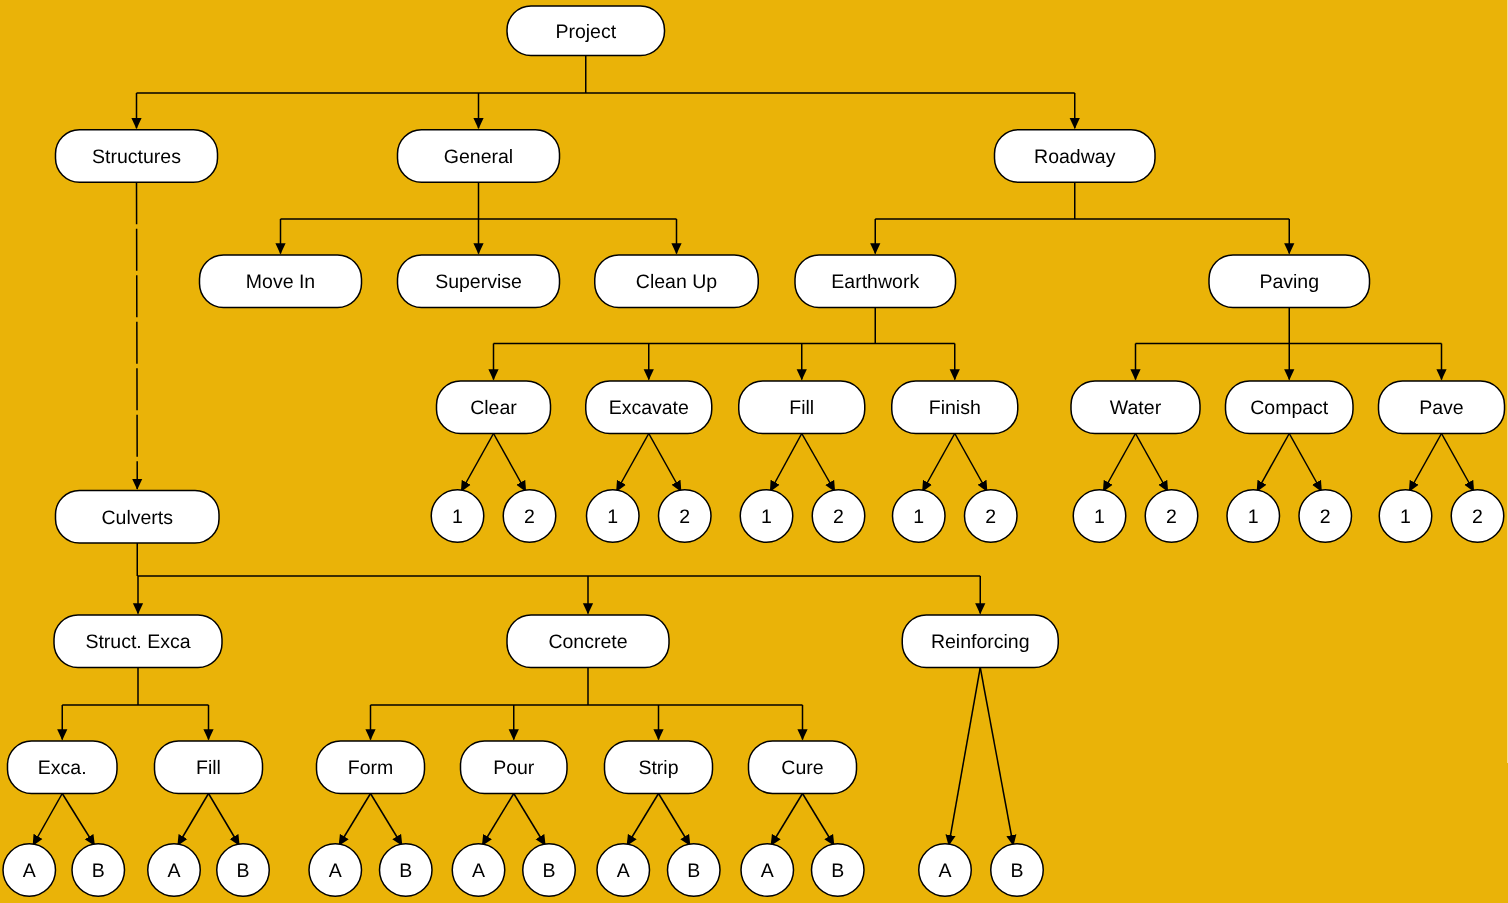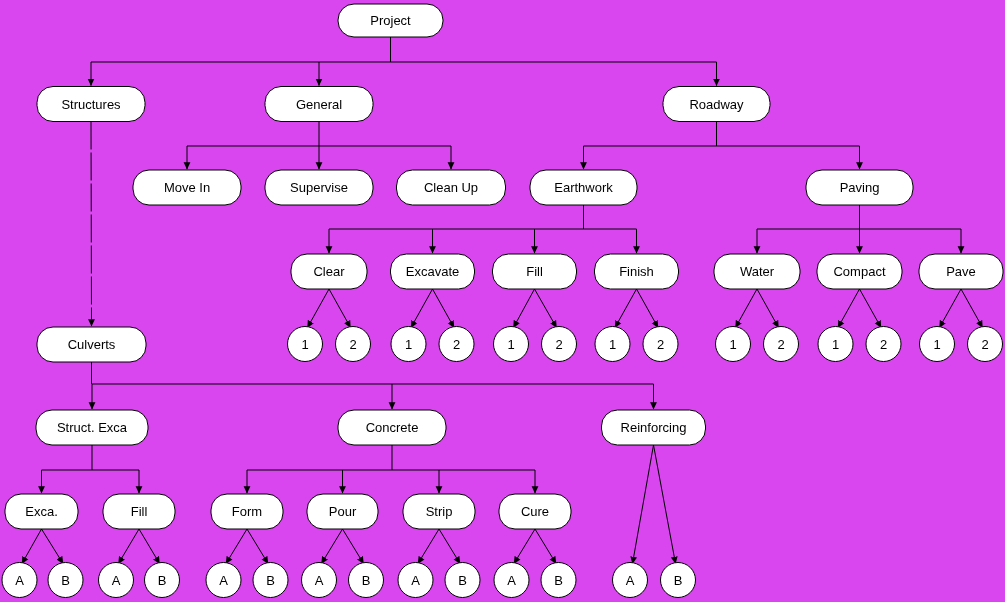--- a/index.html
+++ b/index.html
@@ -5,21 +5,21 @@
   html, body {
     margin: 0;
     padding: 0;
     background: #ffffff;
     font-family: "Liberation Sans", sans-serif;
   }
   .diagram-wrap {
     position: relative;
     width: 1005px;
     height: 602px;
-    background: #d946ef;
+    background: #eab308;
     overflow: hidden;
   }
   svg text {
     font-family: "Liberation Sans", "DejaVu Sans", sans-serif;
     font-size: 13px;
     fill: #000000;
     text-anchor: middle;
   }
   svg rect.node, svg circle.node {
     fill: #ffffff;

